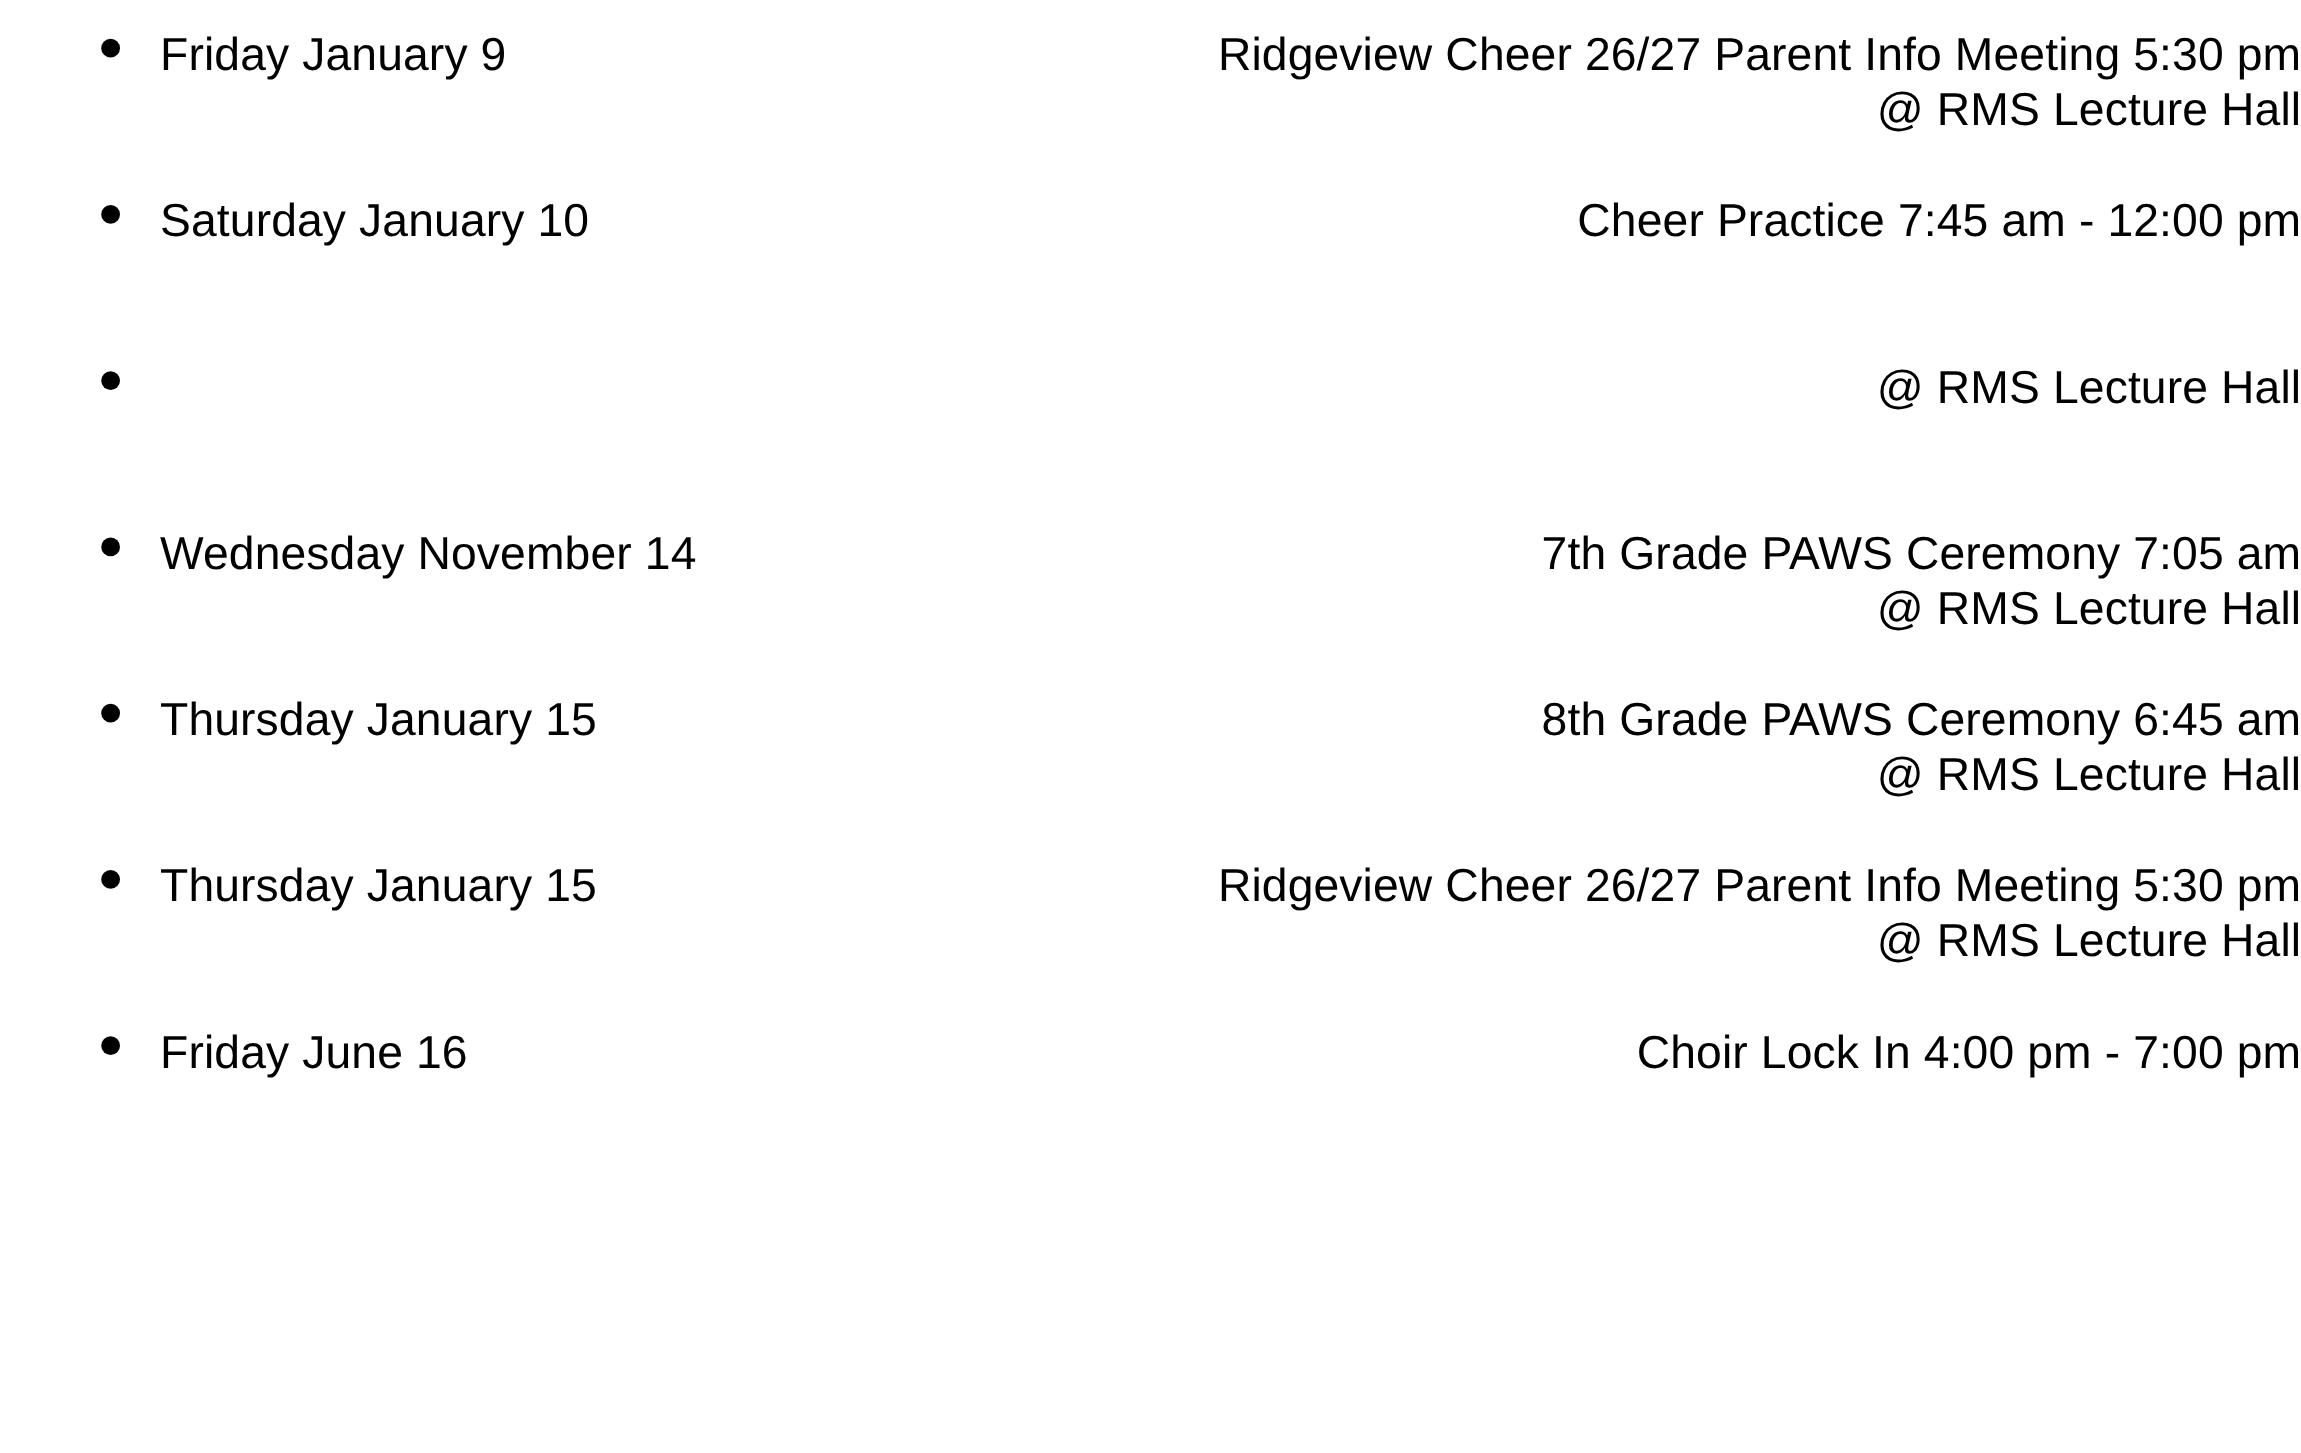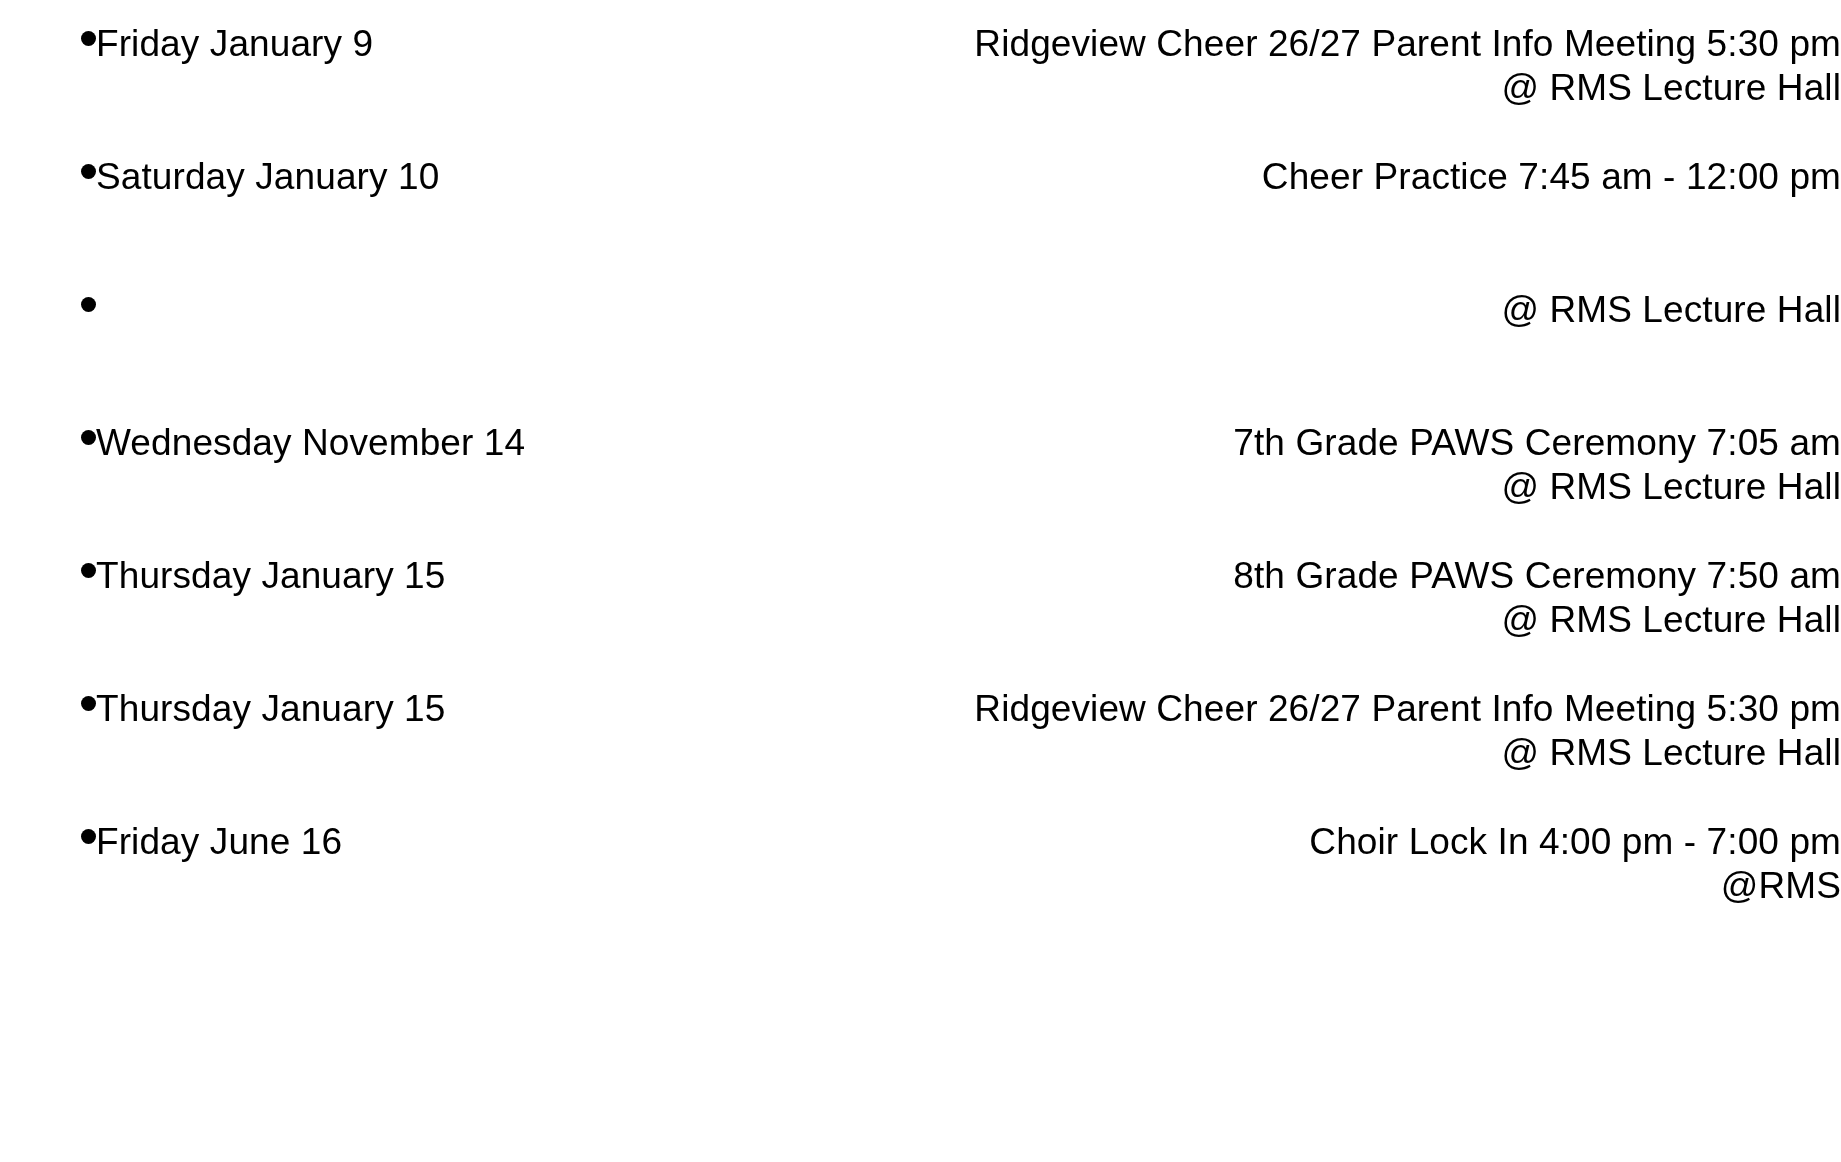--- a/index.html
+++ b/index.html
@@ -62,20 +62,21 @@
   .event-date,
   .event-line {
     font-size: 37px;
     line-height: 44px;
     letter-spacing: 0.1px;
     white-space: pre;
   }
 
   .event-date {
     font-size: 37px;
+    margin-left: 32px;
   }
 
   .detail-cell.indented {
     padding-left: 11px;
   }
 </style>
 </head>
 <body>
 
 <main>
@@ -124,21 +125,21 @@
     </div>
   </li>
       <li class="event-row">
     <div class="bullet-cell">
       <span class="bullet-icon"></span>
     </div>
     <div class="date-cell">
       <div class="event-date">Thursday January 15</div>
     </div>
     <div class="detail-cell">
-      <div class="event-line">8th Grade PAWS Ceremony 7:50 am</div>
+      <div class="event-line">8th Grade PAWS Ceremony 6:45 am</div>
       <div class="event-line">@ RMS Lecture Hall</div>
     </div>
   </li>
       <li class="event-row">
     <div class="bullet-cell">
       <span class="bullet-icon"></span>
     </div>
     <div class="date-cell">
       <div class="event-date">Thursday January 15</div>
     </div>
@@ -149,17 +150,16 @@
   </li>
       <li class="event-row">
     <div class="bullet-cell">
       <span class="bullet-icon"></span>
     </div>
     <div class="date-cell">
       <div class="event-date">Friday June 16</div>
     </div>
     <div class="detail-cell">
       <div class="event-line">Choir Lock In 4:00 pm - 7:00 pm</div>
-      <div class="event-line">@RMS</div>
     </div>
   </li>
     </ul>
 </main>
 
 </body></html>

